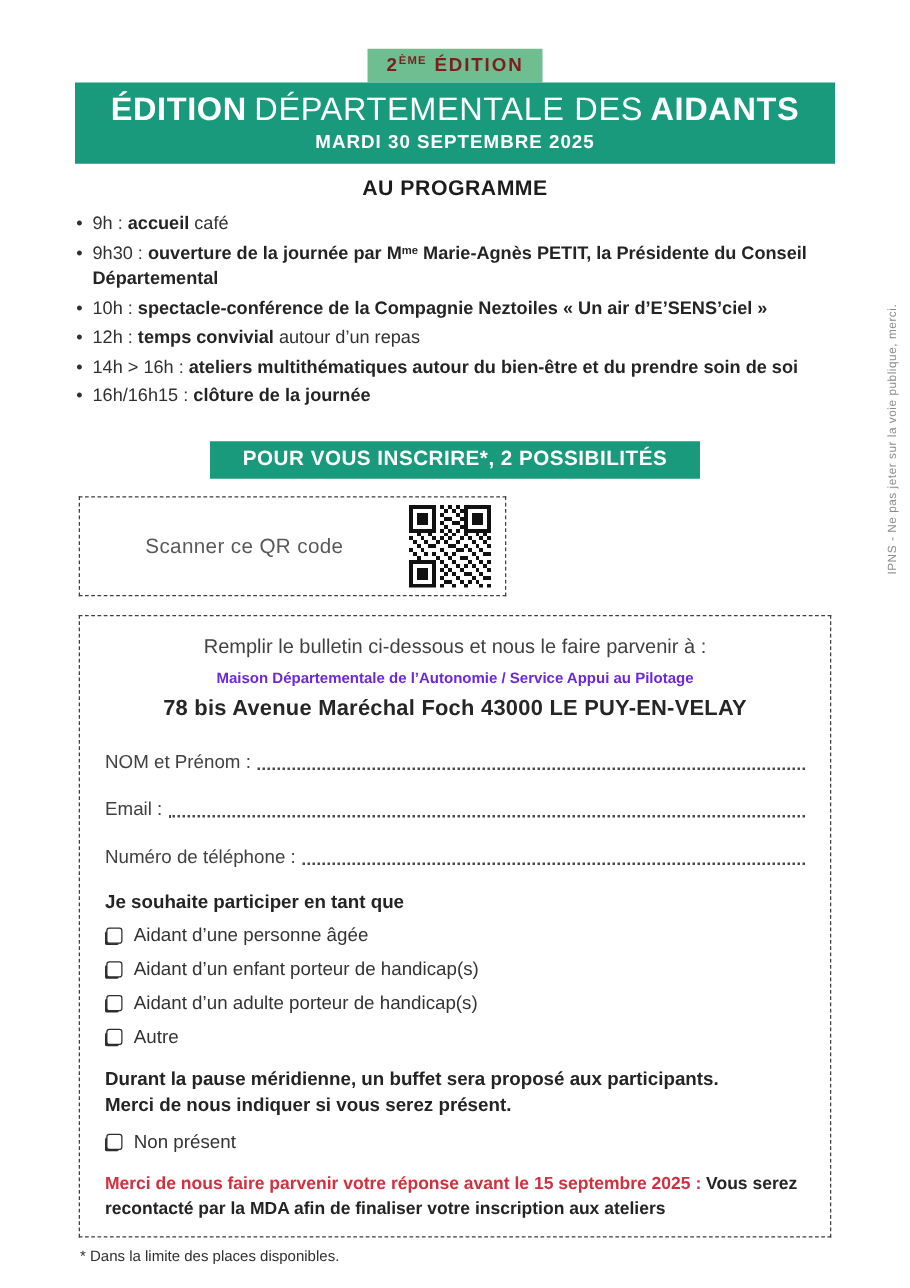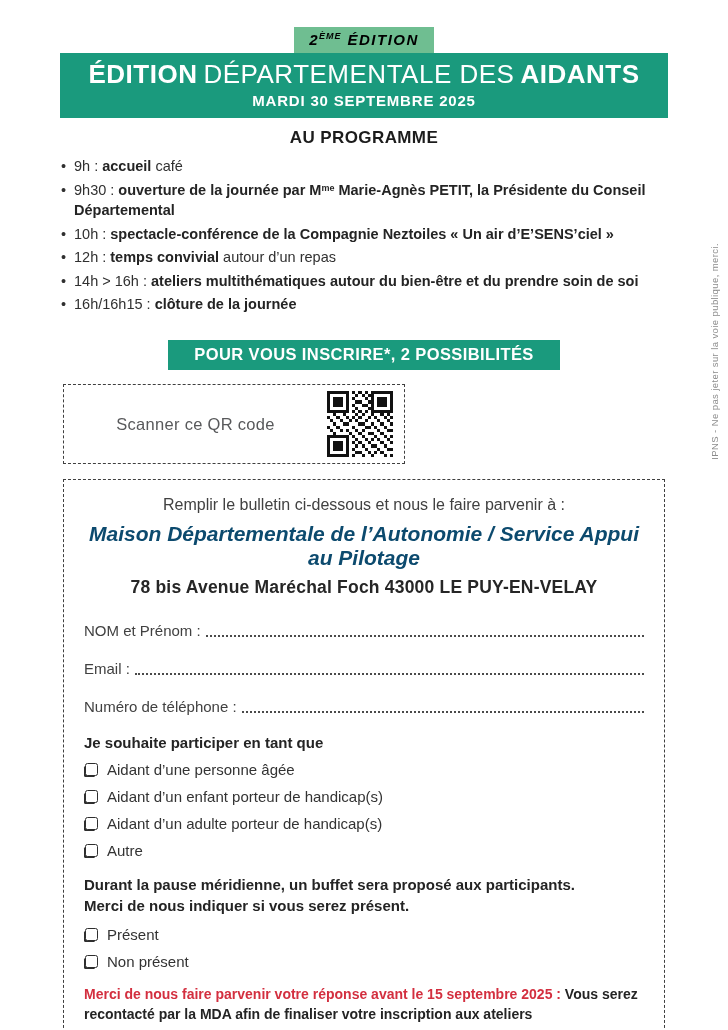--- a/index.html
+++ b/index.html
@@ -8,25 +8,24 @@
     position:relative;
     background:#ffffff;
     font-family:"Liberation Sans","DejaVu Sans",sans-serif;
     color:#2e2e2e;
     overflow:hidden;
   }
   .content { margin:0 60px; width:608px; }
 
   
   .edition-badge {
-    width:fit-content; margin:27px auto 0;
-    background:#6fbe91; color:#000000;
+    width:fit-content; margin:39px auto 0;
+    background:#6fbe91; color:#7f1d1d;
     font-size:15px; font-weight:700; letter-spacing:1.5px;
     padding:4px 15px 5px;
-    font-style:italic;
   }
   .edition-badge sup { font-size:9px; vertical-align:6px; letter-spacing:1px; }
   .edition-badge .rest { margin-left:6px; }
 
   .main-banner {
     background:#1a9a7d; color:#ffffff;
     text-align:center; padding:6px 0 9px;
   }
   .main-title { font-size:26px; font-weight:400; letter-spacing:.5px; white-space:nowrap; }
   .main-title .b { font-weight:800; }
@@ -63,21 +62,21 @@
   .qr-svg { width:66px; height:66px; margin-right:11px; flex:0 0 auto; }
 
   
   .form-box {
     margin-top:15px; margin-left:3px;
     width:602px;
     border:1.5px dashed #3f3f3f;
     padding:16px 20px 12px;
   }
   .form-intro   { text-align:center; font-size:16px; color:#414141; }
-  .form-org     { text-align:center; font-size:21px; font-weight:700; color:#0c4a6e; margin-top:8px;font-style:italic; }
+  .form-org     { text-align:center; font-size:12px; font-weight:700; color:#6d28d9; margin-top:8px; }
   .form-address { text-align:center; font-size:17.5px; font-weight:700; color:#262626; margin-top:7px; letter-spacing:.2px; }
 
   .field-row { display:flex; align-items:flex-end; font-size:15px; color:#414141; }
   .field-row.first { margin-top:24px; }
   .field-row + .field-row { margin-top:21px; }
   .field-label { white-space:nowrap; }
   .dotted-leader { flex:1; border-bottom:2px dotted #4a4a4a; margin:0 0 2px 5px; }
 
   .participate-heading { margin-top:19px; font-size:15px; font-weight:700; color:#242424; }
   .check-row { display:flex; align-items:center; margin-top:10px; font-size:15px; color:#333333; }
@@ -192,24 +191,20 @@
       <span>Autre</span>
     </div>
 
     <div class="buffet-note">
       <span>Durant la pause méridienne, un buffet sera proposé aux participants.</span>
       <span>Merci de nous indiquer si vous serez présent.</span>
     </div>
 
     <div class="check-row">
       <span class="checkbox"></span>
-      <span>Présent</span>
-    </div>
-    <div class="check-row">
-      <span class="checkbox"></span>
       <span>Non présent</span>
     </div>
 
     <div class="deadline"><span class="red">Merci de nous faire parvenir votre réponse avant le 15 septembre 2025 :</span><span> Vous serez recontacté par la MDA afin de finaliser votre inscription aux ateliers</span></div>
   </div>
 
   <div class="footnote">* Dans la limite des places disponibles.</div>
 
 </div>
 

